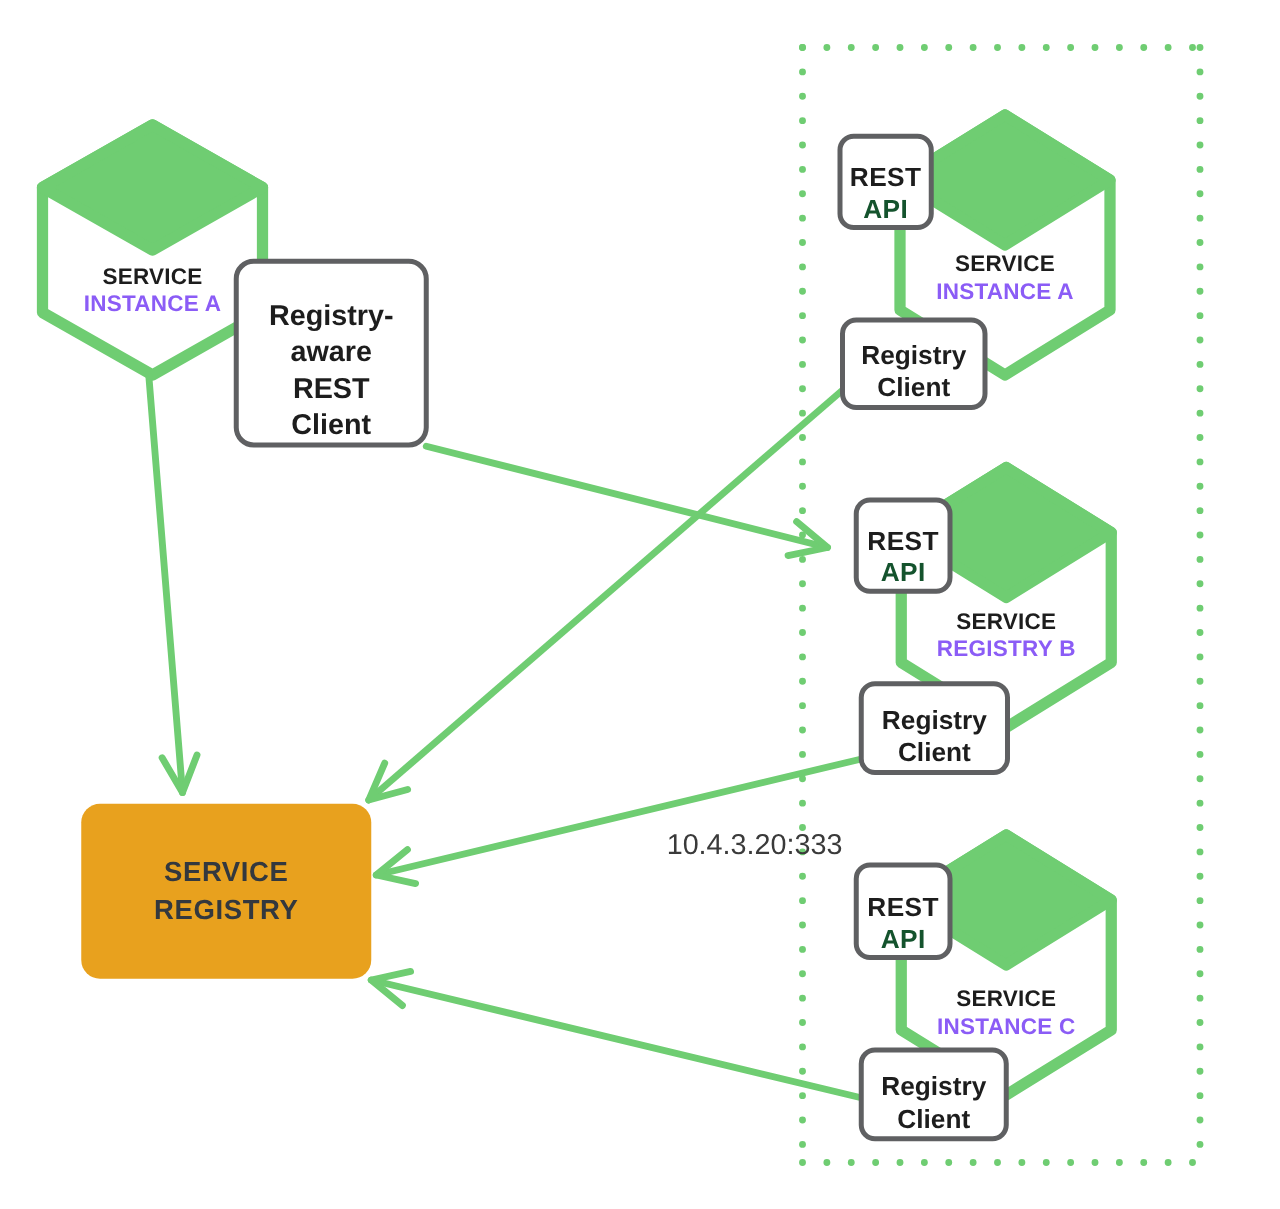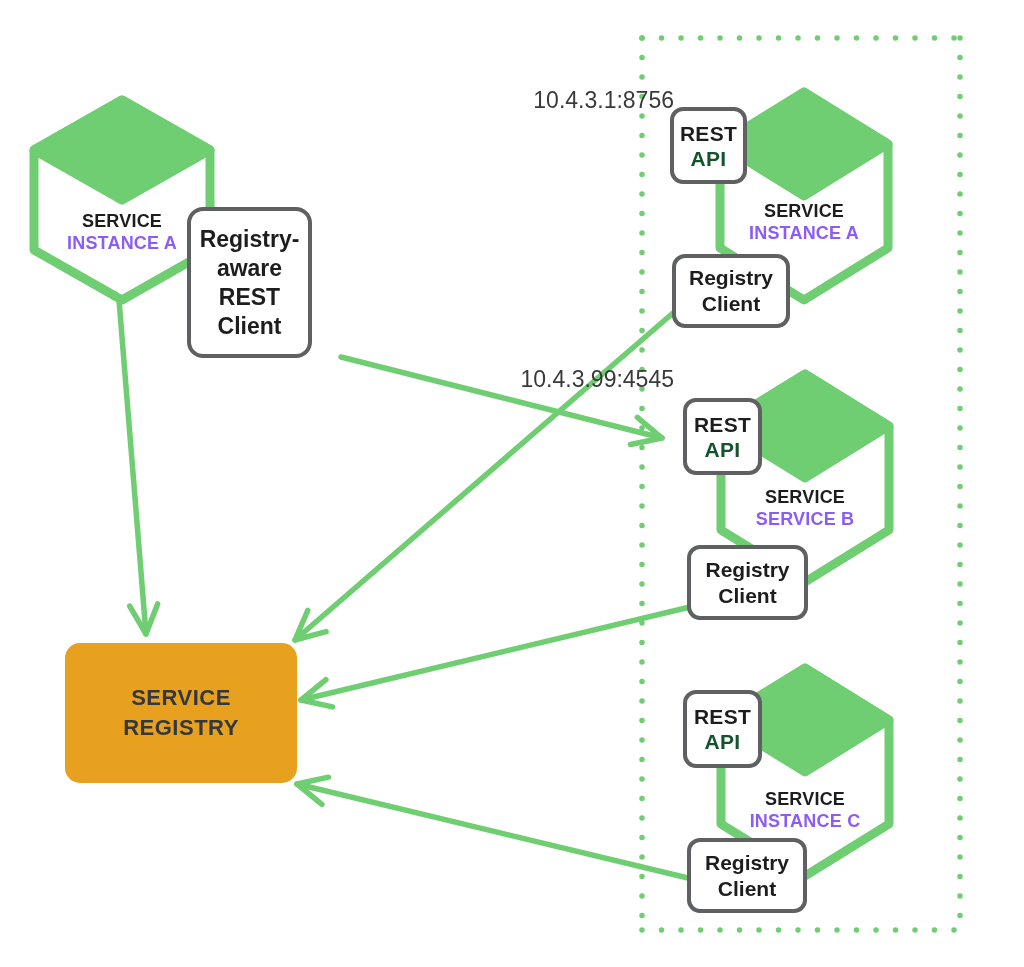--- a/index.html
+++ b/index.html
@@ -11,21 +11,21 @@
     overflow:hidden;
   }
   .svg-layer{position:absolute;left:0;top:0;}
   
   .node-box{
     position:absolute;box-sizing:border-box;
     background:#ffffff;
     border:4px solid #5f6062;
     border-radius:13px;
     display:flex;flex-direction:column;
-    align-items:center;justify-content:center;
+    align-items:center;justify-content:flex-end;
     text-align:center;font-weight:bold;color:#1d1d1d;
   }
   .rest-box{font-size:21px;line-height:25px;letter-spacing:0.3px;}
   .client-box{font-size:21px;line-height:26px;}
   .http-box{font-size:23px;line-height:29px;border-radius:16px;}
   .green-text{color:#14532d;}
   
   .hex-label{
     position:absolute;text-align:center;font-weight:bold;
     font-size:18px;line-height:22px;color:#1d1d1d;letter-spacing:0.2px;
@@ -92,60 +92,59 @@
       <path d="M690 607 L301 700" marker-end="url(#arrowhead)"></path>
       <path d="M688 878 L297 784" marker-end="url(#arrowhead)"></path>
     </g>
   </svg>
 
   <div class="hex-label" style="left:24px;top:210px;width:196px;">
     <div>SERVICE</div>
     <div class="instance">INSTANCE A</div>
   </div>
 
-  <div class="node-box http-box" style="left:187px;top:207px;width:125px;height:151px;">
+  <div class="node-box http-box" style="left:187px;top:207px;width:156px;height:151px;">
     <div>Registry-</div>
     <div>aware</div>
     <div>REST</div>
     <div>Client</div>
   </div>
 
   <div class="registry-box" style="left:65px;top:643px;width:232px;height:140px;">
     <div>SERVICE</div>
     <div>REGISTRY</div>
   </div>
 
-  <div class="ip-label" style="left:514px;top:87px;">10.4.3.1:8756</div>
   <div class="node-box rest-box" style="left:670px;top:107px;width:77px;height:77px;">
     <div>REST</div>
     <div class="green-text">API</div>
   </div>
   <div class="hex-label" style="left:714px;top:200px;width:180px;">
     <div>SERVICE</div>
     <div class="instance">INSTANCE A</div>
   </div>
   <div class="node-box client-box" style="left:672px;top:254px;width:118px;height:74px;">
     <div>Registry</div>
     <div>Client</div>
   </div>
 
-  <div class="ip-label" style="left:514px;top:366px;">10.4.3.99:4545</div>
   <div class="node-box rest-box" style="left:683px;top:398px;width:79px;height:77px;">
     <div>REST</div>
     <div class="green-text">API</div>
   </div>
   <div class="hex-label" style="left:715px;top:486px;width:180px;">
     <div>SERVICE</div>
-    <div class="instance">SERVICE B</div>
+    <div class="instance">REGISTRY B</div>
   </div>
   <div class="node-box client-box" style="left:687px;top:545px;width:121px;height:75px;">
     <div>Registry</div>
     <div>Client</div>
   </div>
 
+  <div class="ip-label" style="left:514px;top:662px;">10.4.3.20:333</div>
   <div class="node-box rest-box" style="left:683px;top:690px;width:79px;height:78px;">
     <div>REST</div>
     <div class="green-text">API</div>
   </div>
   <div class="hex-label" style="left:715px;top:788px;width:180px;">
     <div>SERVICE</div>
     <div class="instance">INSTANCE C</div>
   </div>
   <div class="node-box client-box" style="left:687px;top:838px;width:120px;height:75px;">
     <div>Registry</div>

